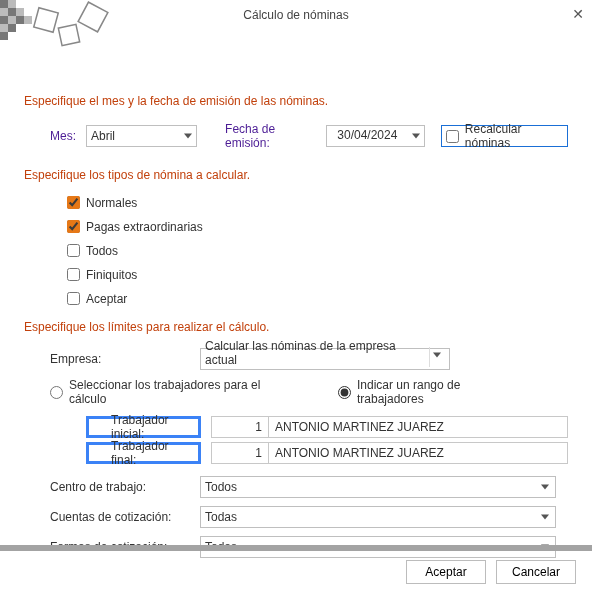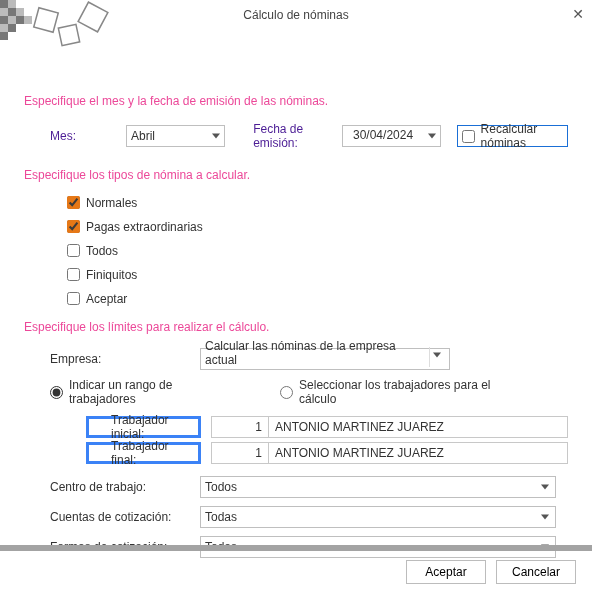--- a/index.html
+++ b/index.html
@@ -34,21 +34,21 @@
   top: 0;
   width: 110px;
   height: 60px;
   pointer-events: none;
 }
 .content {
   padding: 10px 24px 0 24px;
 }
 .section-label {
   margin: 30px 0 14px 0;
-  color: #ec4899;
+  color: #c2410c;
 }
 .section-label.first { margin-top: 54px; }
 .row {
   display: flex;
   align-items: center;
   gap: 10px;
 }
 .form-row1 { margin-left: 26px; margin-bottom: 6px; }
 label.static { color: #4c1d95; }
 .select, .combo, .dateinput, .textinput, .numinput {
@@ -72,21 +72,21 @@
 }
 .caret-btn {
   width: 17px;
   height: 22px;
   border: 1px solid #bfbfbf;
   border-left: none;
   background: #fff;
   position: relative;
 }
 .caret-btn .caret { right: 4px; }
-.mes-select { width: 118px; display: flex; align-items: center; margin-left: 40px; }
+.mes-select { width: 118px; display: flex; align-items: center; }
 .date-wrap { display: flex; border-radius: 11px; }
 .dateinput { width: 82px; border-right: none; text-align: center; }
 .recalc-box {
   border: 1px solid #1a6fd6;
   height: 22px;
   display: flex;
   align-items: center;
   padding: 0 6px 0 4px;
   margin-left: 6px;
 }
@@ -283,26 +283,26 @@
       <div class="select empresa-select">
         <span>Calcular las nóminas de la empresa actual</span>
         <div class="caret-side">
             <span class="caret" style="position:static"></span>
           </div>
       </div>
     </div>
 
     <div class="limits-row radios-row">
       <label>
+        <input type="radio" name="trabsel" style="">
+        <span>Seleccionar los trabajadores para el cálculo</span>
+      </label>
+      <label>
         <input type="radio" name="trabsel" checked="" style="">
         <span>Indicar un rango de trabajadores</span>
-      </label>
-      <label>
-        <input type="radio" name="trabsel" style="">
-        <span>Seleccionar los trabajadores para el cálculo</span>
       </label>
     </div>
 
     <div class="worker-row">
       <div class="worker-label">Trabajador inicial:</div>
       <div class="worker-num">
           <span>1</span>
         </div>
       <div class="worker-name">
           <span>ANTONIO MARTINEZ JUAREZ</span>

